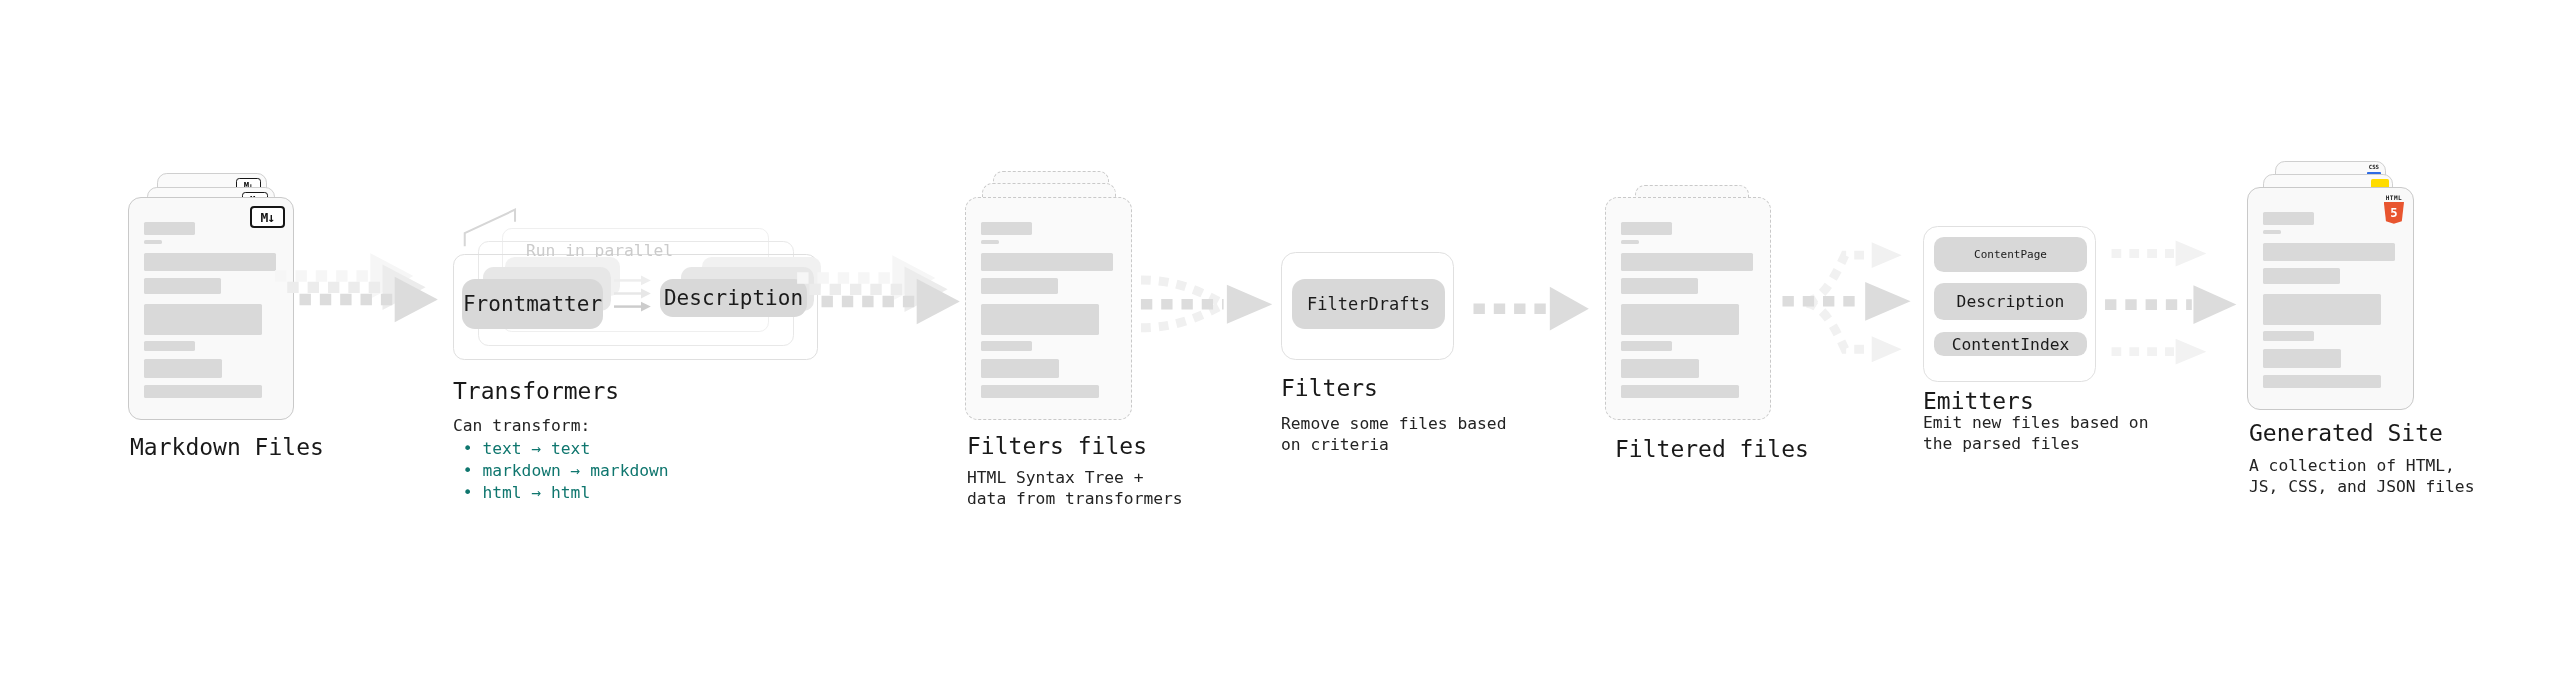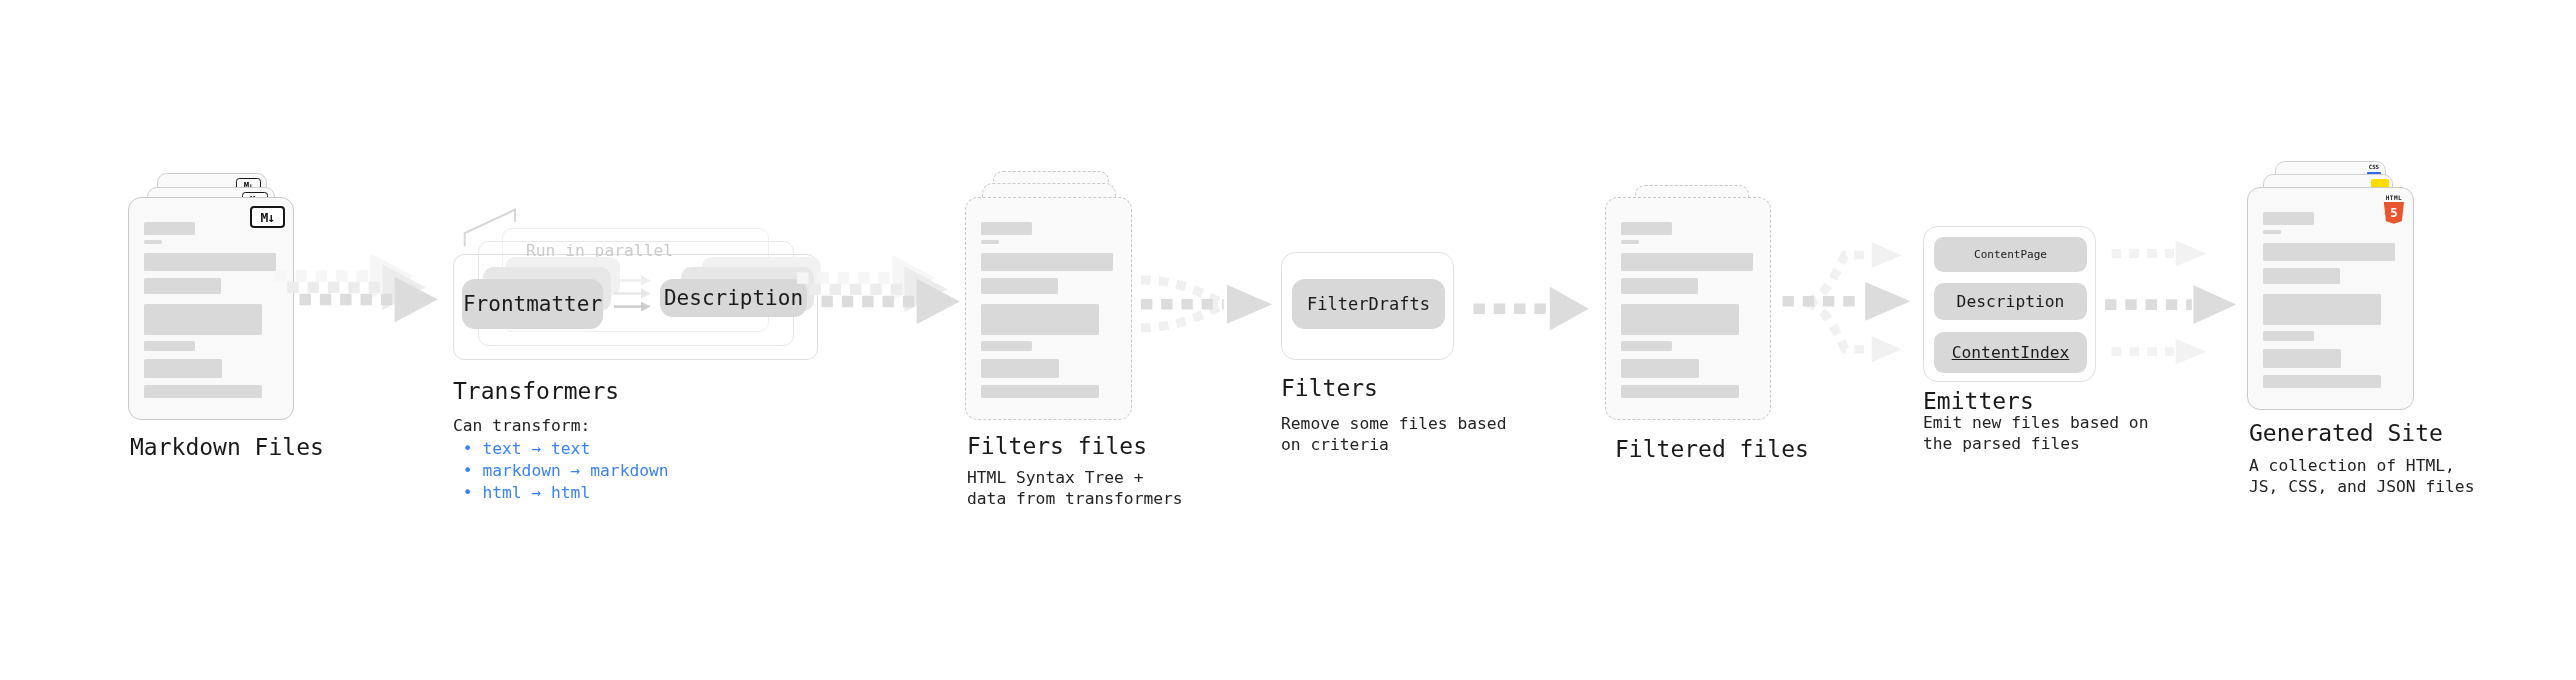--- a/index.html
+++ b/index.html
@@ -58,21 +58,21 @@
     display:flex;align-items:center;justify-content:center;
     color:#1b1b1b;font-weight:500;white-space:nowrap;
   }
   .pill.ghost1{background:#e7e7e7;}
   .pill.ghost2{background:#f1f1f1;}
 
   
   .stage-label{position:absolute;font-size:23px;font-weight:500;color:#191919;white-space:nowrap;}
   .stage-desc{position:absolute;font-size:16.3px;font-weight:500;color:#232323;line-height:21px;white-space:nowrap;}
   .note-text{position:absolute;font-size:16.3px;font-weight:500;color:#cbcbcb;white-space:nowrap;}
-  .bullets{position:absolute;font-size:16.3px;font-weight:500;color:#3b82f6;line-height:22px;white-space:nowrap;}
+  .bullets{position:absolute;font-size:16.3px;font-weight:500;color:#0f766e;line-height:22px;white-space:nowrap;}
   .bullets div{padding-left:9.8px;}
   svg{position:absolute;overflow:visible;}
 </style>
 </head>
 <body>
 
 <div id="canvas">
 
   <div>
     <div class="doc back" style="left:157px;top:173px;width:110px;height:147px;">
@@ -236,21 +236,21 @@
     <path d="M 38,75 C 58,78 72,104 85,132 L 118,132" fill="none" stroke="#f1f1f1" stroke-width="11" stroke-dasharray="12 10"></path>
     <polygon points="118,116 155,132 118,148" fill="#f1f1f1"></polygon>
     <line x1="8" y1="73" x2="108" y2="73" stroke="#dcdcdc" stroke-width="13" stroke-dasharray="14 11"></line>
     <polygon points="110,49 166,73 110,97" fill="#dcdcdc"></polygon>
   </svg>
 
   <div>
     <div class="panel" style="left:1923px;top:226px;width:173px;height:156px;"></div>
     <div class="pill" style="left:1934px;top:237px;width:153px;height:35px;font-size:11px;border-radius:9.8px;">ContentPage</div>
     <div class="pill" style="left:1934px;top:283px;width:153px;height:37px;font-size:16.3px;border-radius:9.8px;">Description</div>
-    <div class="pill" style="left:1934px;top:332px;width:153px;height:41px;font-size:16.3px;border-radius:9.8px;text-decoration:underline;">ContentIndex</div>
+    <div class="pill" style="left:1934px;top:332px;width:153px;height:24px;font-size:16.3px;border-radius:9.8px;">ContentIndex</div>
     <div class="stage-label" style="left:1923px;top:388px;">Emitters</div>
     <div class="stage-desc" style="left:1923px;top:412px;">
       <div>Emit new files based on</div>
       <div>the parsed files</div>
     </div>
   </div>
 
   <svg style="left:2101px;top:238px;" width="150" height="130" viewBox="0 0 185 160">
     <g stroke="#f2f2f2" fill="#f2f2f2">
       <line x1="13" y1="19" x2="90" y2="19" stroke-width="11" stroke-dasharray="12 10" fill="none"></line>

